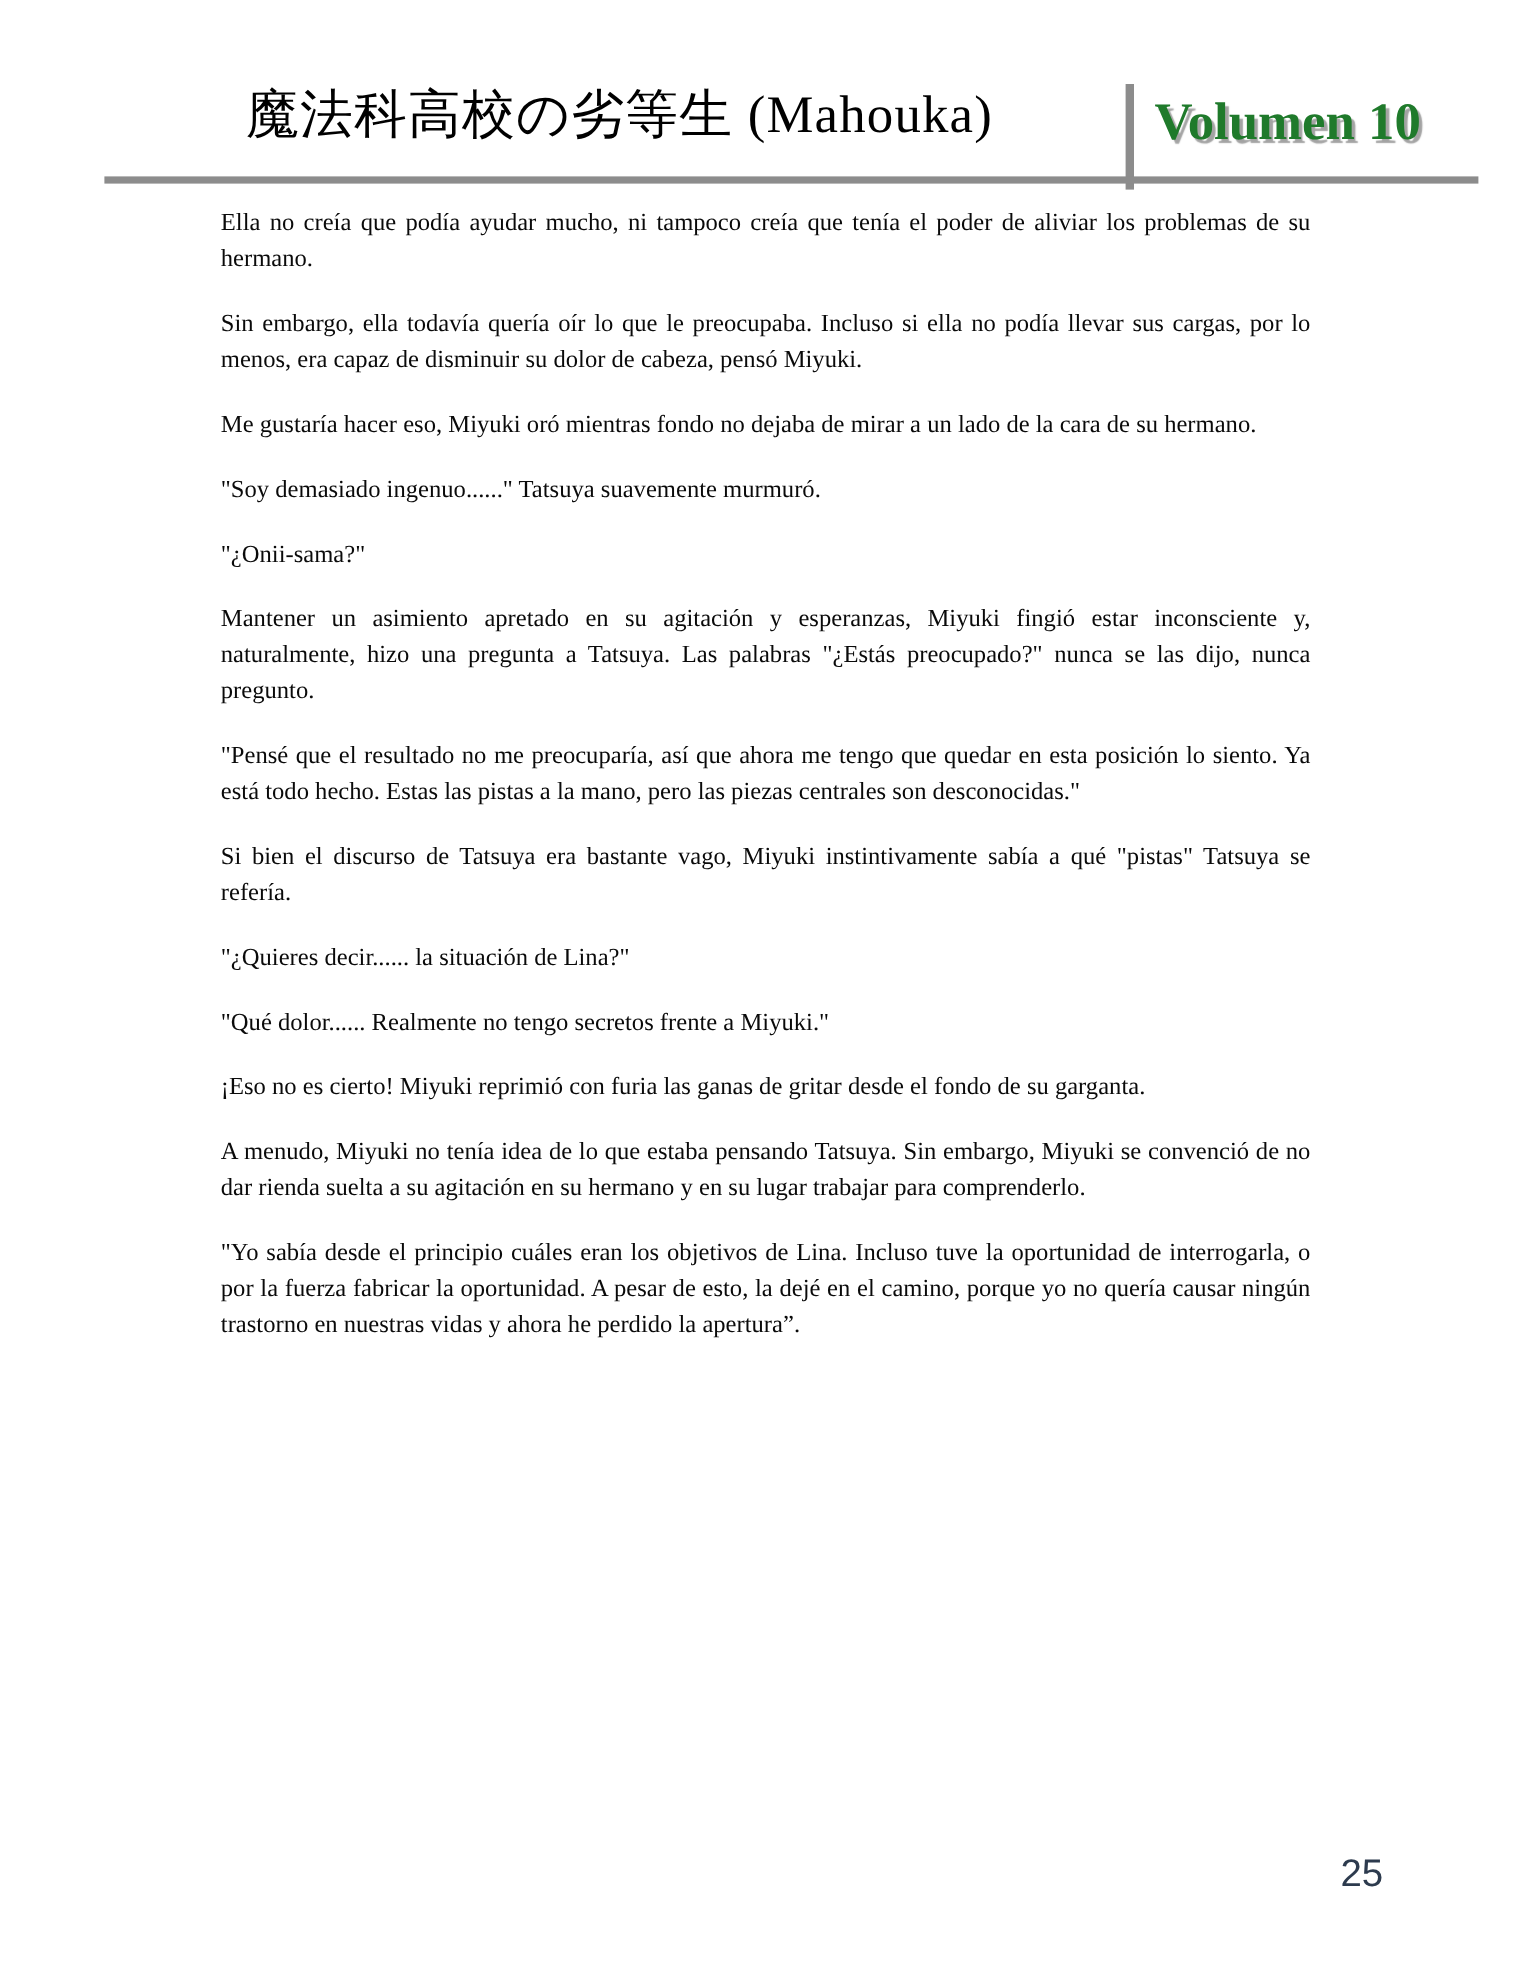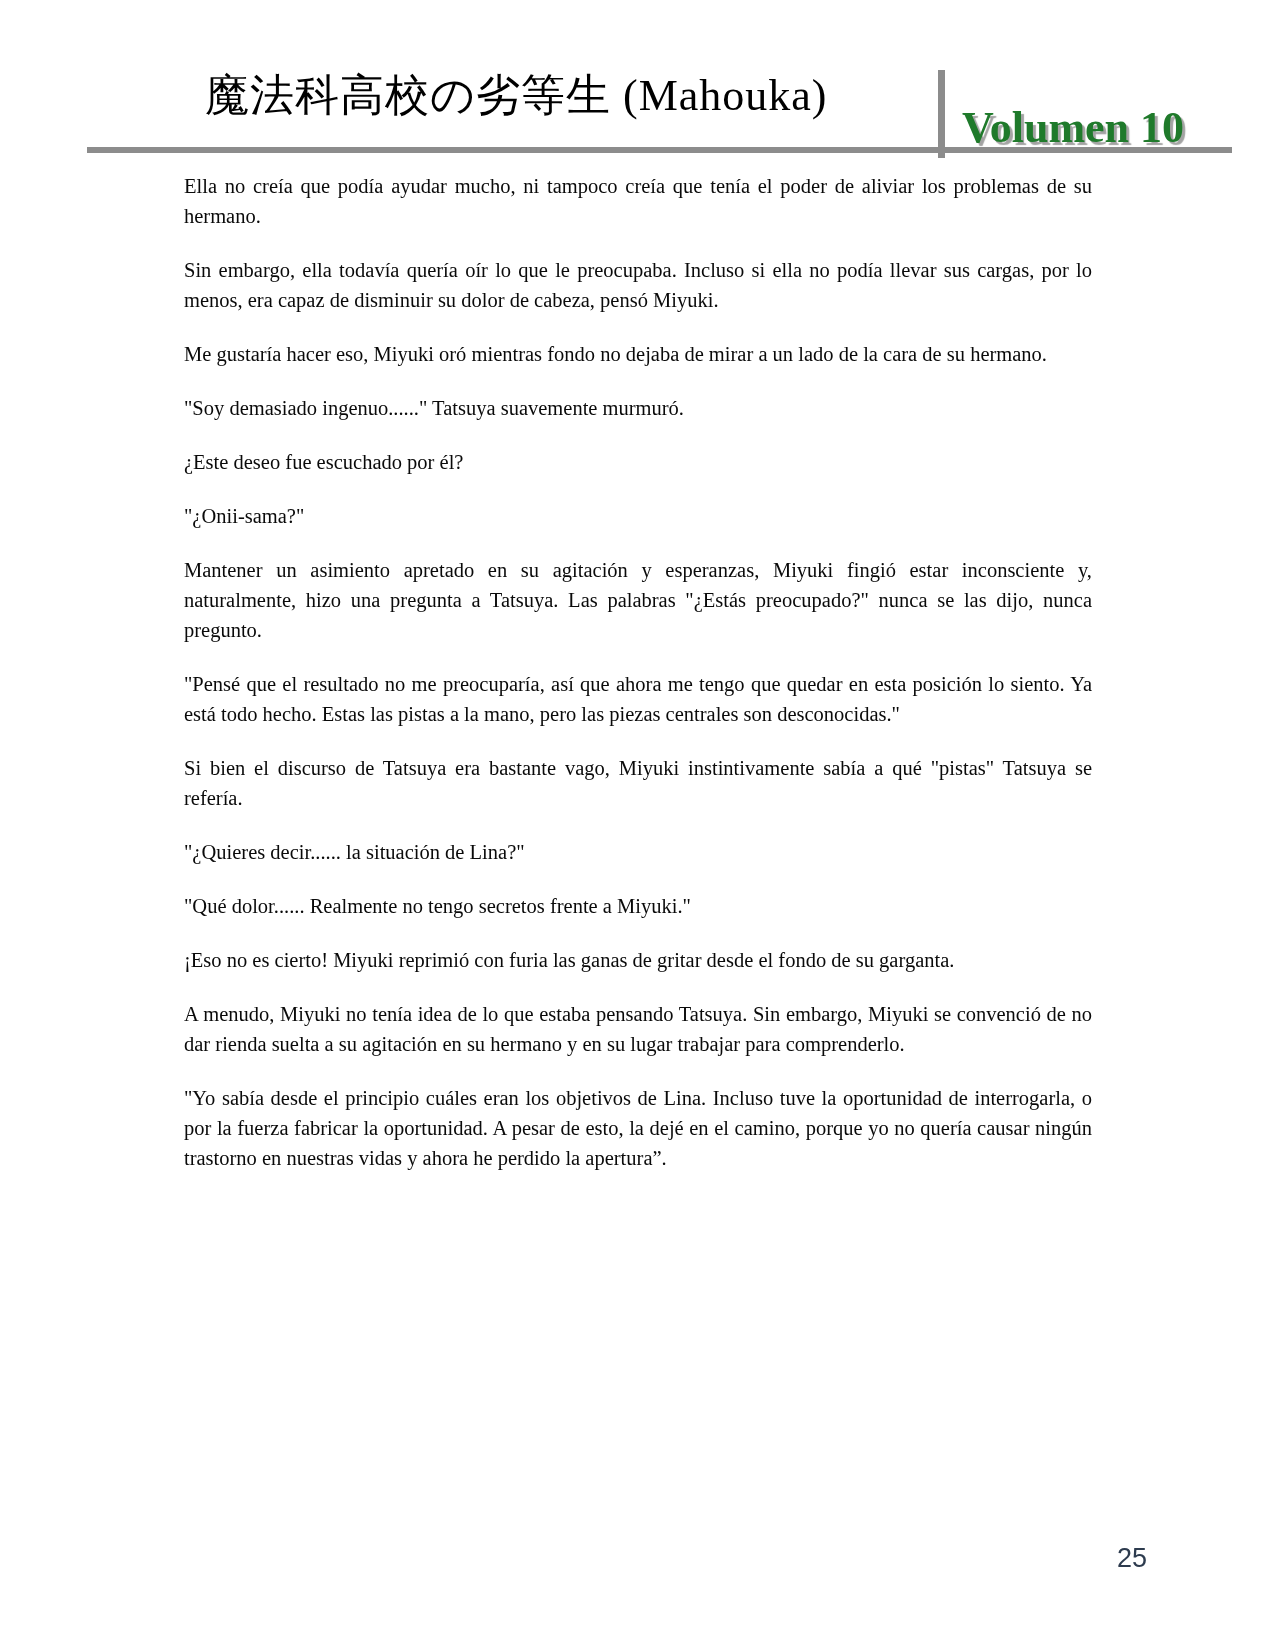--- a/index.html
+++ b/index.html
@@ -33,21 +33,20 @@
     background: #8c8c8c;
   }
   .header-volume {
     position: absolute;
     left: 962px;
     top: 76px;
     font-size: 44px;
     font-weight: bold;
     white-space: nowrap;
     text-shadow: 3px 3px 1px #a3a3a3;
-    margin-top: 26px;
   }
   .header-rule {
     position: absolute;
     left: 87px;
     top: 147px;
     width: 1145px;
     height: 6px;
     background: #8c8c8c;
   }
   
@@ -63,42 +62,41 @@
     line-height: 30px;
     text-align: justify;
     color: #0a0a0a;
   }
   
   .page-number {
     position: absolute;
     left: 1117px;
     top: 1543px;
     font-family: "Liberation Sans", "DejaVu Sans", sans-serif;
-    font-size: 27px;
+    font-size: 32px;
     color: #2d3b4e;
   }
 </style>
 </head>
 <body>
 
 <div class="page">
 
   <div>
     <div class="header-title">魔法科高校の劣等生 (Mahouka)</div>
     <div class="header-vbar" style="background: rgb(140, 140, 140);"></div>
     <div class="header-volume" style="color: rgb(31, 122, 43);">Volumen 10</div>
     <div class="header-rule" style="background: rgb(140, 140, 140);"></div>
   </div>
 
   <div class="body-text">
     <p>Ella no creía que podía ayudar mucho, ni tampoco creía que tenía el poder de aliviar los problemas de su hermano.</p>
     <p>Sin embargo, ella todavía quería oír lo que le preocupaba. Incluso si ella no podía llevar sus cargas, por lo menos, era capaz de disminuir su dolor de cabeza, pensó Miyuki.</p>
     <p>Me gustaría hacer eso, Miyuki oró mientras fondo no dejaba de mirar a un lado de la cara de su hermano.</p>
     <p>"Soy demasiado ingenuo......" Tatsuya suavemente murmuró.</p>
-    <p>¿Este deseo fue escuchado por él?</p>
     <p>"¿Onii-sama?"</p>
     <p>Mantener un asimiento apretado en su agitación y esperanzas, Miyuki fingió estar inconsciente y, naturalmente, hizo una pregunta a Tatsuya. Las palabras "¿Estás preocupado?" nunca se las dijo, nunca pregunto.</p>
     <p>"Pensé que el resultado no me preocuparía, así que ahora me tengo que quedar en esta posición lo siento. Ya está todo hecho. Estas las pistas a la mano, pero las piezas centrales son desconocidas."</p>
     <p>Si bien el discurso de Tatsuya era bastante vago, Miyuki instintivamente sabía a qué "pistas" Tatsuya se refería.</p>
     <p>"¿Quieres decir...... la situación de Lina?"</p>
     <p>"Qué dolor...... Realmente no tengo secretos frente a Miyuki."</p>
     <p>¡Eso no es cierto! Miyuki reprimió con furia las ganas de gritar desde el fondo de su garganta.</p>
     <p>A menudo, Miyuki no tenía idea de lo que estaba pensando Tatsuya. Sin embargo, Miyuki se convenció de no dar rienda suelta a su agitación en su hermano y en su lugar trabajar para comprenderlo.</p>
     <p>"Yo sabía desde el principio cuáles eran los objetivos de Lina. Incluso tuve la oportunidad de interrogarla, o por la fuerza fabricar la oportunidad. A pesar de esto, la dejé en el camino, porque yo no quería causar ningún trastorno en nuestras vidas y ahora he perdido la apertura”.</p>
   </div>

